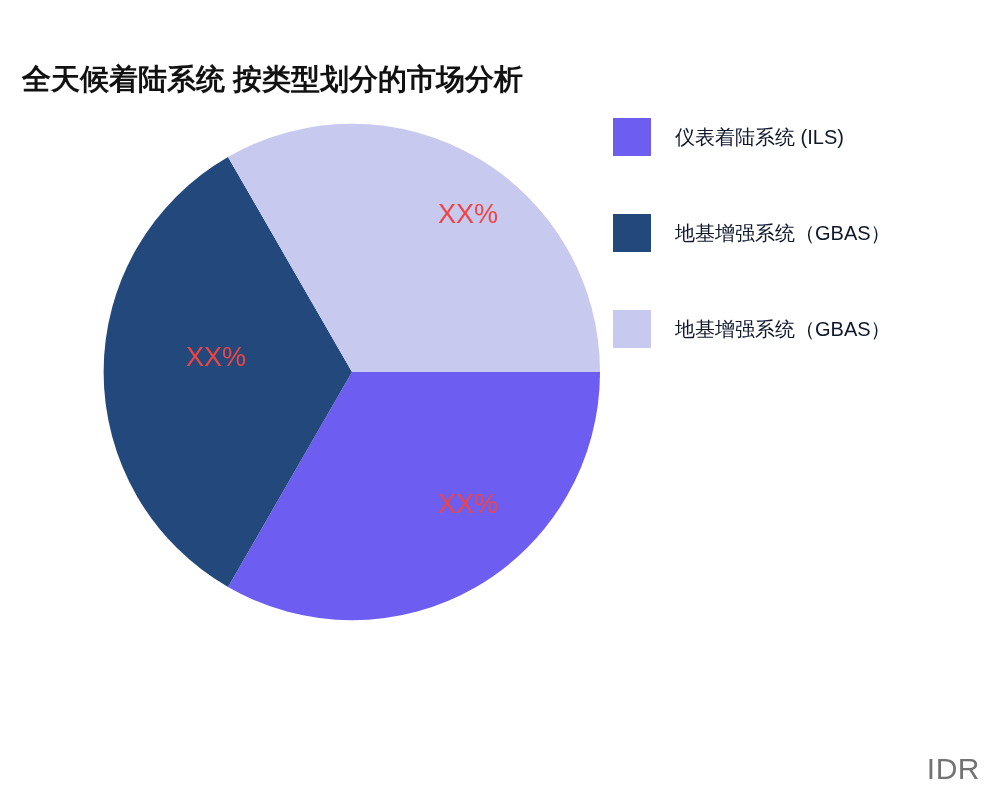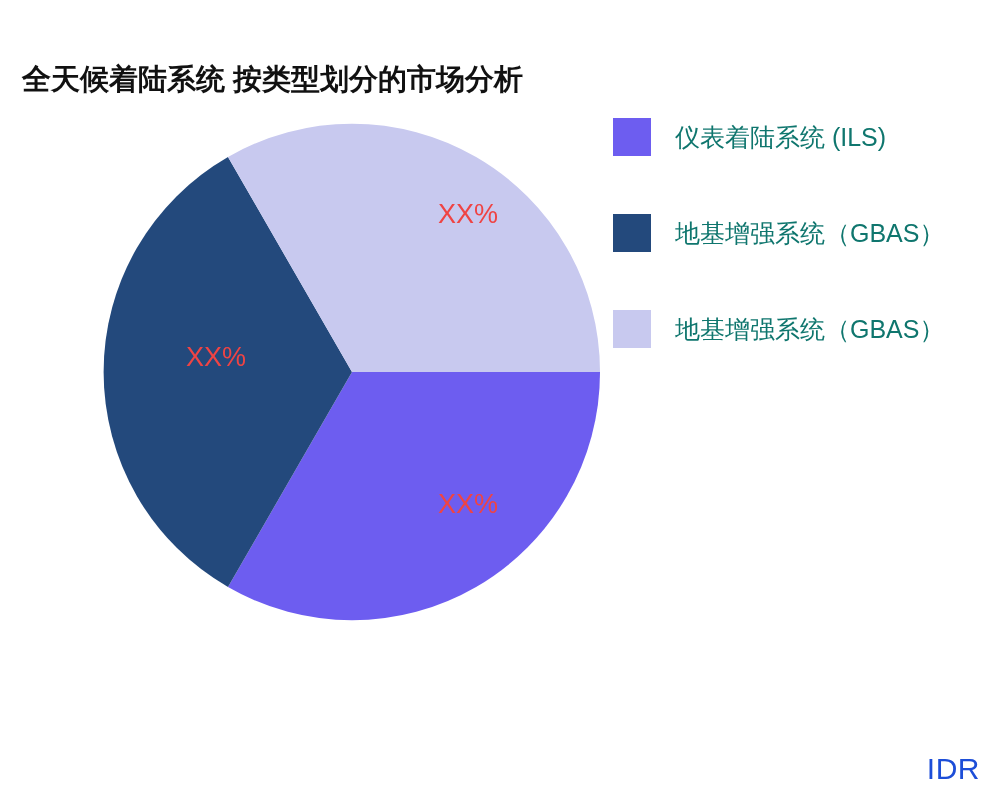--- a/index.html
+++ b/index.html
@@ -66,23 +66,23 @@
     position: absolute;
     left: 0px;
     top: 6px;
     width: 38px;
     height: 38px;
   }
   .legend-label {
     position: absolute;
     left: 62px;
     top: 0px;
-    font-size: 25px;
+    font-size: 20px;
     line-height: 50px;
-    color: #0f766e;
+    color: #0f172a;
     white-space: nowrap;
   }
   #watermark {
     position: absolute;
     right: 20px;
     bottom: 14px;
     font-size: 30px;
     line-height: 34px;
     color: #2f5d87;
     letter-spacing: 0.5px;
@@ -116,15 +116,15 @@
     <div class="legend-row">
       <span class="legend-swatch" id="swatch-1" style="background: rgb(35, 73, 124);"></span>
       <span class="legend-label">地基增强系统（GBAS）</span>
     </div>
     <div class="legend-row">
       <span class="legend-swatch" id="swatch-2" style="background: rgb(200, 201, 239);"></span>
       <span class="legend-label">地基增强系统（GBAS）</span>
     </div>
   </div>
 
-  <div id="watermark" style="color: #1d4ed8;">IDR</div>
+  <div id="watermark" style="color: #737373;">IDR</div>
 
 </div>
 
 </body></html>

